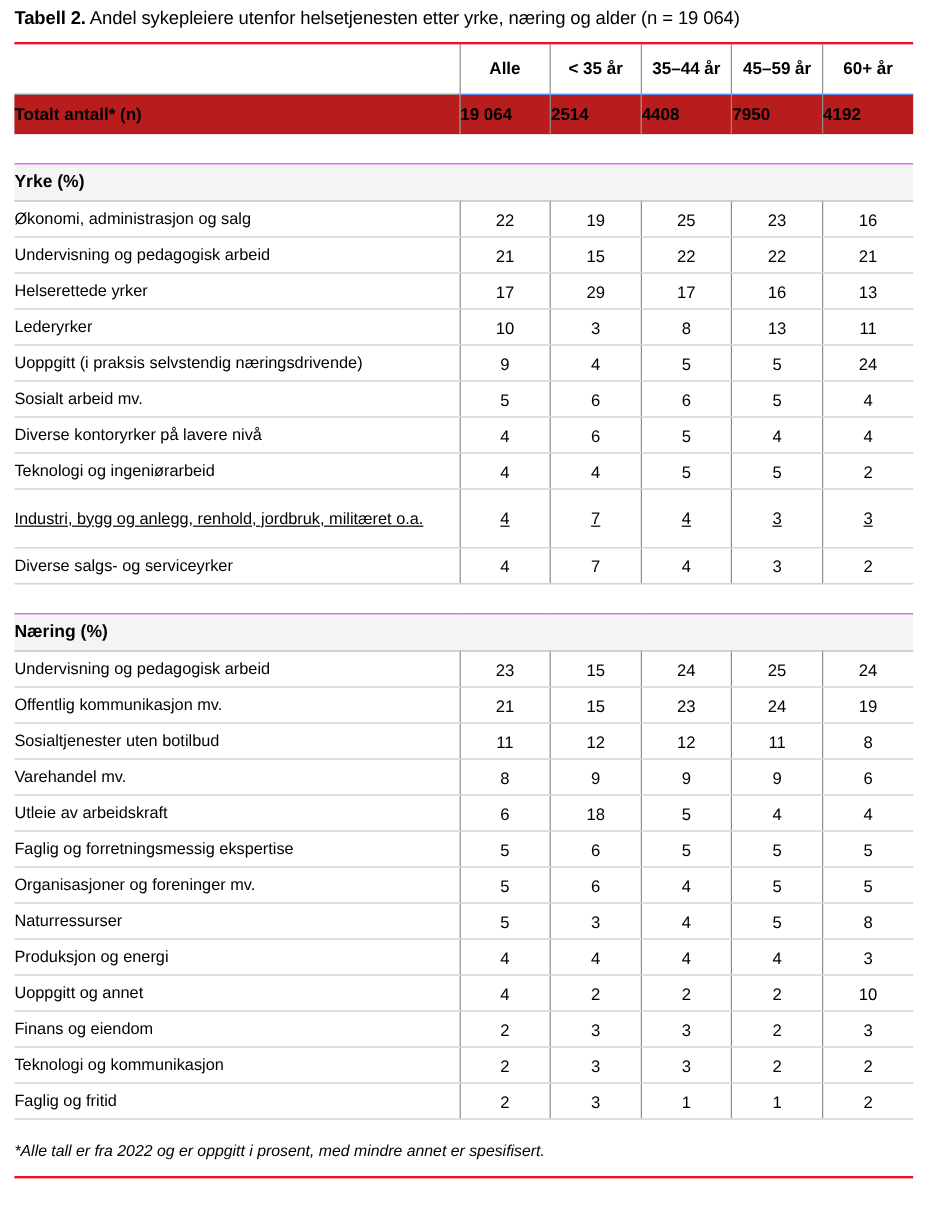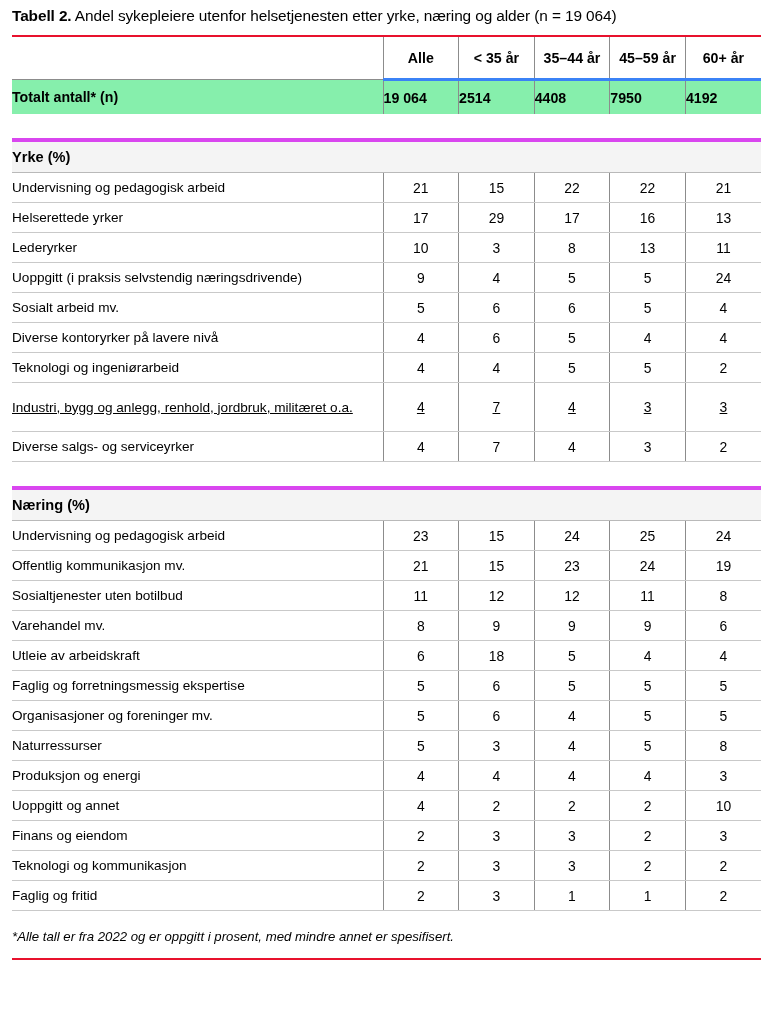--- a/index.html
+++ b/index.html
@@ -70,33 +70,33 @@
   col.c-label { width: 371px; }
   col.c-num   { width: 75.6px; }
 
   
   .hdr-cell {
     font-weight: bold;
     font-size: 14.2px;
     text-align: center;
     height: 41px;
     border-left: 1px solid #8c8c8c;
-    border-bottom: 3px solid #3b82f6;
+    border-bottom: 1px solid #3b82f6;
     vertical-align: bottom;
     padding-bottom: 7px;
     white-space: nowrap;
   }
   .hdr-blank {
     border-bottom: 1px solid #8c8c8c;
     height: 41px;
   }
 
   
   tr.row-total > td {
-    background: #86efac;
+    background: #b91c1c;
     height: 33px;
   }
   td.total-label {
     font-weight: bold;
     font-size: 14.2px;
     padding-left: 6px;
     white-space: nowrap;
   }
   td.total-num {
     font-weight: bold;
@@ -109,21 +109,21 @@
   
   tr.row-spacer > td { height: 24px; background: #ffffff; border: none; }
 
   
   td.section-band {
     background: #f4f4f4;
     font-weight: bold;
     font-size: 14.6px;
     height: 30px;
     padding-left: 6px;
-    border-top: 4px solid #d946ef;
+    border-top: 1px solid #d946ef;
     border-bottom: 1px solid #b9b9b9;
     white-space: nowrap;
   }
 
   
   tr.row-data > td {
     border-bottom: 1px solid #c9c9c9;
     height: 29px;
   }
   tr.row-data.tall > td { height: 48px; text-decoration: underline; }
@@ -188,20 +188,28 @@
           <td class="total-num">7950</td>
           <td class="total-num">4192</td>
         </tr>
         <tr class="row-spacer">
           <td colspan="6"></td>
         </tr>
         <tr class="row-section">
           <td class="section-band" colspan="6">Yrke (%)</td>
         </tr>
         <tr class="row-data">
+          <td class="cell-label">Økonomi, administrasjon og salg</td>
+          <td class="cell-num">22</td>
+          <td class="cell-num">19</td>
+          <td class="cell-num">25</td>
+          <td class="cell-num">23</td>
+          <td class="cell-num">16</td>
+        </tr>
+        <tr class="row-data">
           <td class="cell-label">Undervisning og pedagogisk arbeid</td>
           <td class="cell-num">21</td>
           <td class="cell-num">15</td>
           <td class="cell-num">22</td>
           <td class="cell-num">22</td>
           <td class="cell-num">21</td>
         </tr>
         <tr class="row-data">
           <td class="cell-label">Helserettede yrker</td>
           <td class="cell-num">17</td>

